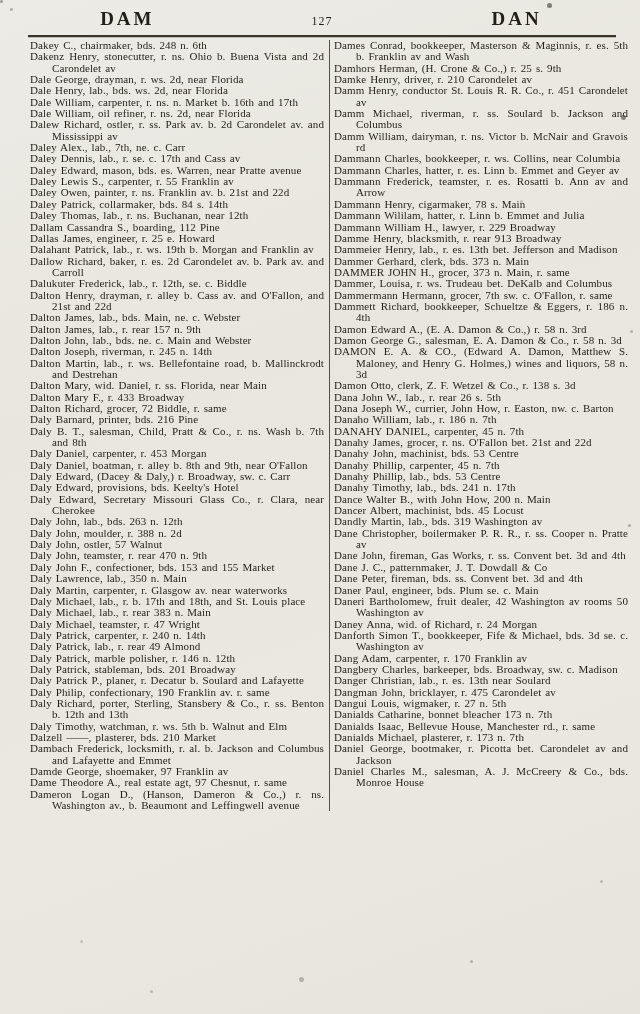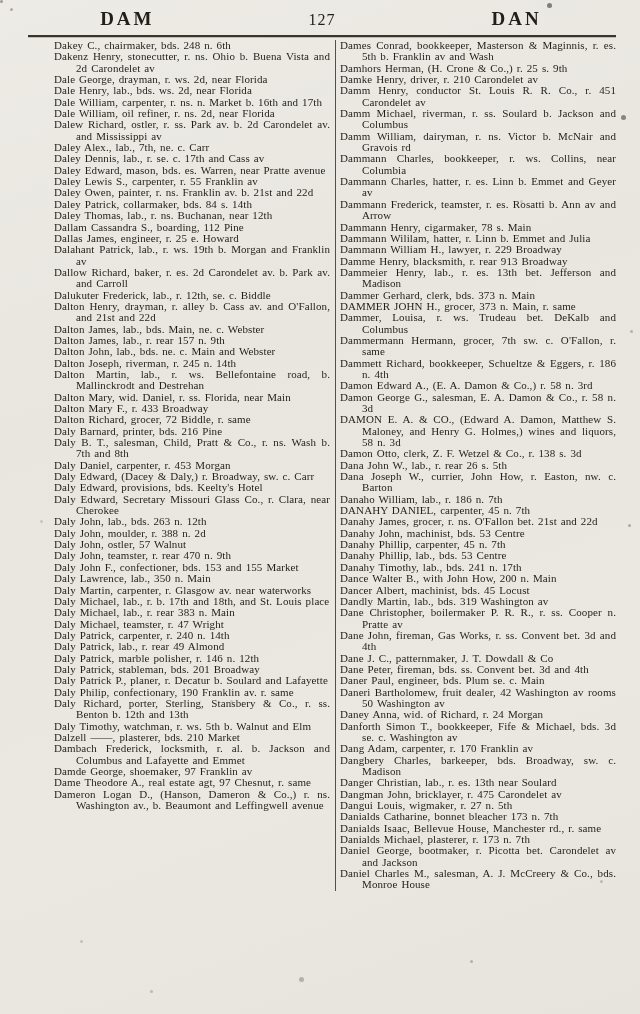--- a/index.html
+++ b/index.html
@@ -17,31 +17,30 @@
   .page{position:relative;width:640px;height:1014px;}
   
   .header{
     display:flex;align-items:baseline;
     padding:8px 26px 3px 30px;
   }
   .hz{flex:1;text-align:center;}
   .running-title{
     font-weight:bold;font-size:19px;letter-spacing:3px;
   }
-  .page-number{font-size:16px;letter-spacing:1px;}
+  .page-number{font-size:12px;letter-spacing:1px;}
   .header-rule{
     height:0;border-top:2px solid var(--rule);
     margin:2px 24px 0 28px;
     box-shadow:0 1px 0 rgba(58,53,43,.25);
   }
   
   .columns{
     display:flex;align-items:stretch;
-    padding:3px 24px 0 30px;
-    margin-left:24px;
+    padding:3px 12px 0 30px;
   }
   .col{flex:1;min-width:0;}
   .col-divider{
     width:1px;background:var(--rule);opacity:.85;
     margin:0 4px 0 5px;
   }
   .entry{
     font-size:11px;line-height:11.35px;
     text-align:justify;
     padding-left:22px;text-indent:-22px;
@@ -113,20 +112,21 @@
         <div class="entry">Dalton James, lab., r. rear 157 n. 9th</div>
         <div class="entry">Dalton John, lab., bds. ne. c. Main and Webster</div>
         <div class="entry">Dalton Joseph, riverman, r. 245 n. 14th</div>
         <div class="entry">Dalton Martin, lab., r. ws. Bellefontaine road, b. Mallinckrodt and Destrehan</div>
         <div class="entry">Dalton Mary, wid. Daniel, r. ss. Florida, near Main</div>
         <div class="entry">Dalton Mary F., r. 433 Broadway</div>
         <div class="entry">Dalton Richard, grocer, 72 Biddle, r. same</div>
         <div class="entry">Daly Barnard, printer, bds. 216 Pine</div>
         <div class="entry">Daly B. T., salesman, Child, Pratt &amp; Co., r. ns. Wash b. 7th and 8th</div>
         <div class="entry">Daly Daniel, carpenter, r. 453 Morgan</div>
+        <div class="entry">Daly Daniel, boatman, r. alley b. 8th and 9th, near O'Fallon</div>
         <div class="entry">Daly Edward, (Dacey &amp; Daly,) r. Broadway, sw. c. Carr</div>
         <div class="entry">Daly Edward, provisions, bds. Keelty's Hotel</div>
         <div class="entry">Daly Edward, Secretary Missouri Glass Co., r. Clara, near Cherokee</div>
         <div class="entry">Daly John, lab., bds. 263 n. 12th</div>
         <div class="entry">Daly John, moulder, r. 388 n. 2d</div>
         <div class="entry">Daly John, ostler, 57 Walnut</div>
         <div class="entry">Daly John, teamster, r. rear 470 n. 9th</div>
         <div class="entry">Daly John F., confectioner, bds. 153 and 155 Market</div>
         <div class="entry">Daly Lawrence, lab., 350 n. Main</div>
         <div class="entry">Daly Martin, carpenter, r. Glasgow av. near waterworks</div>

